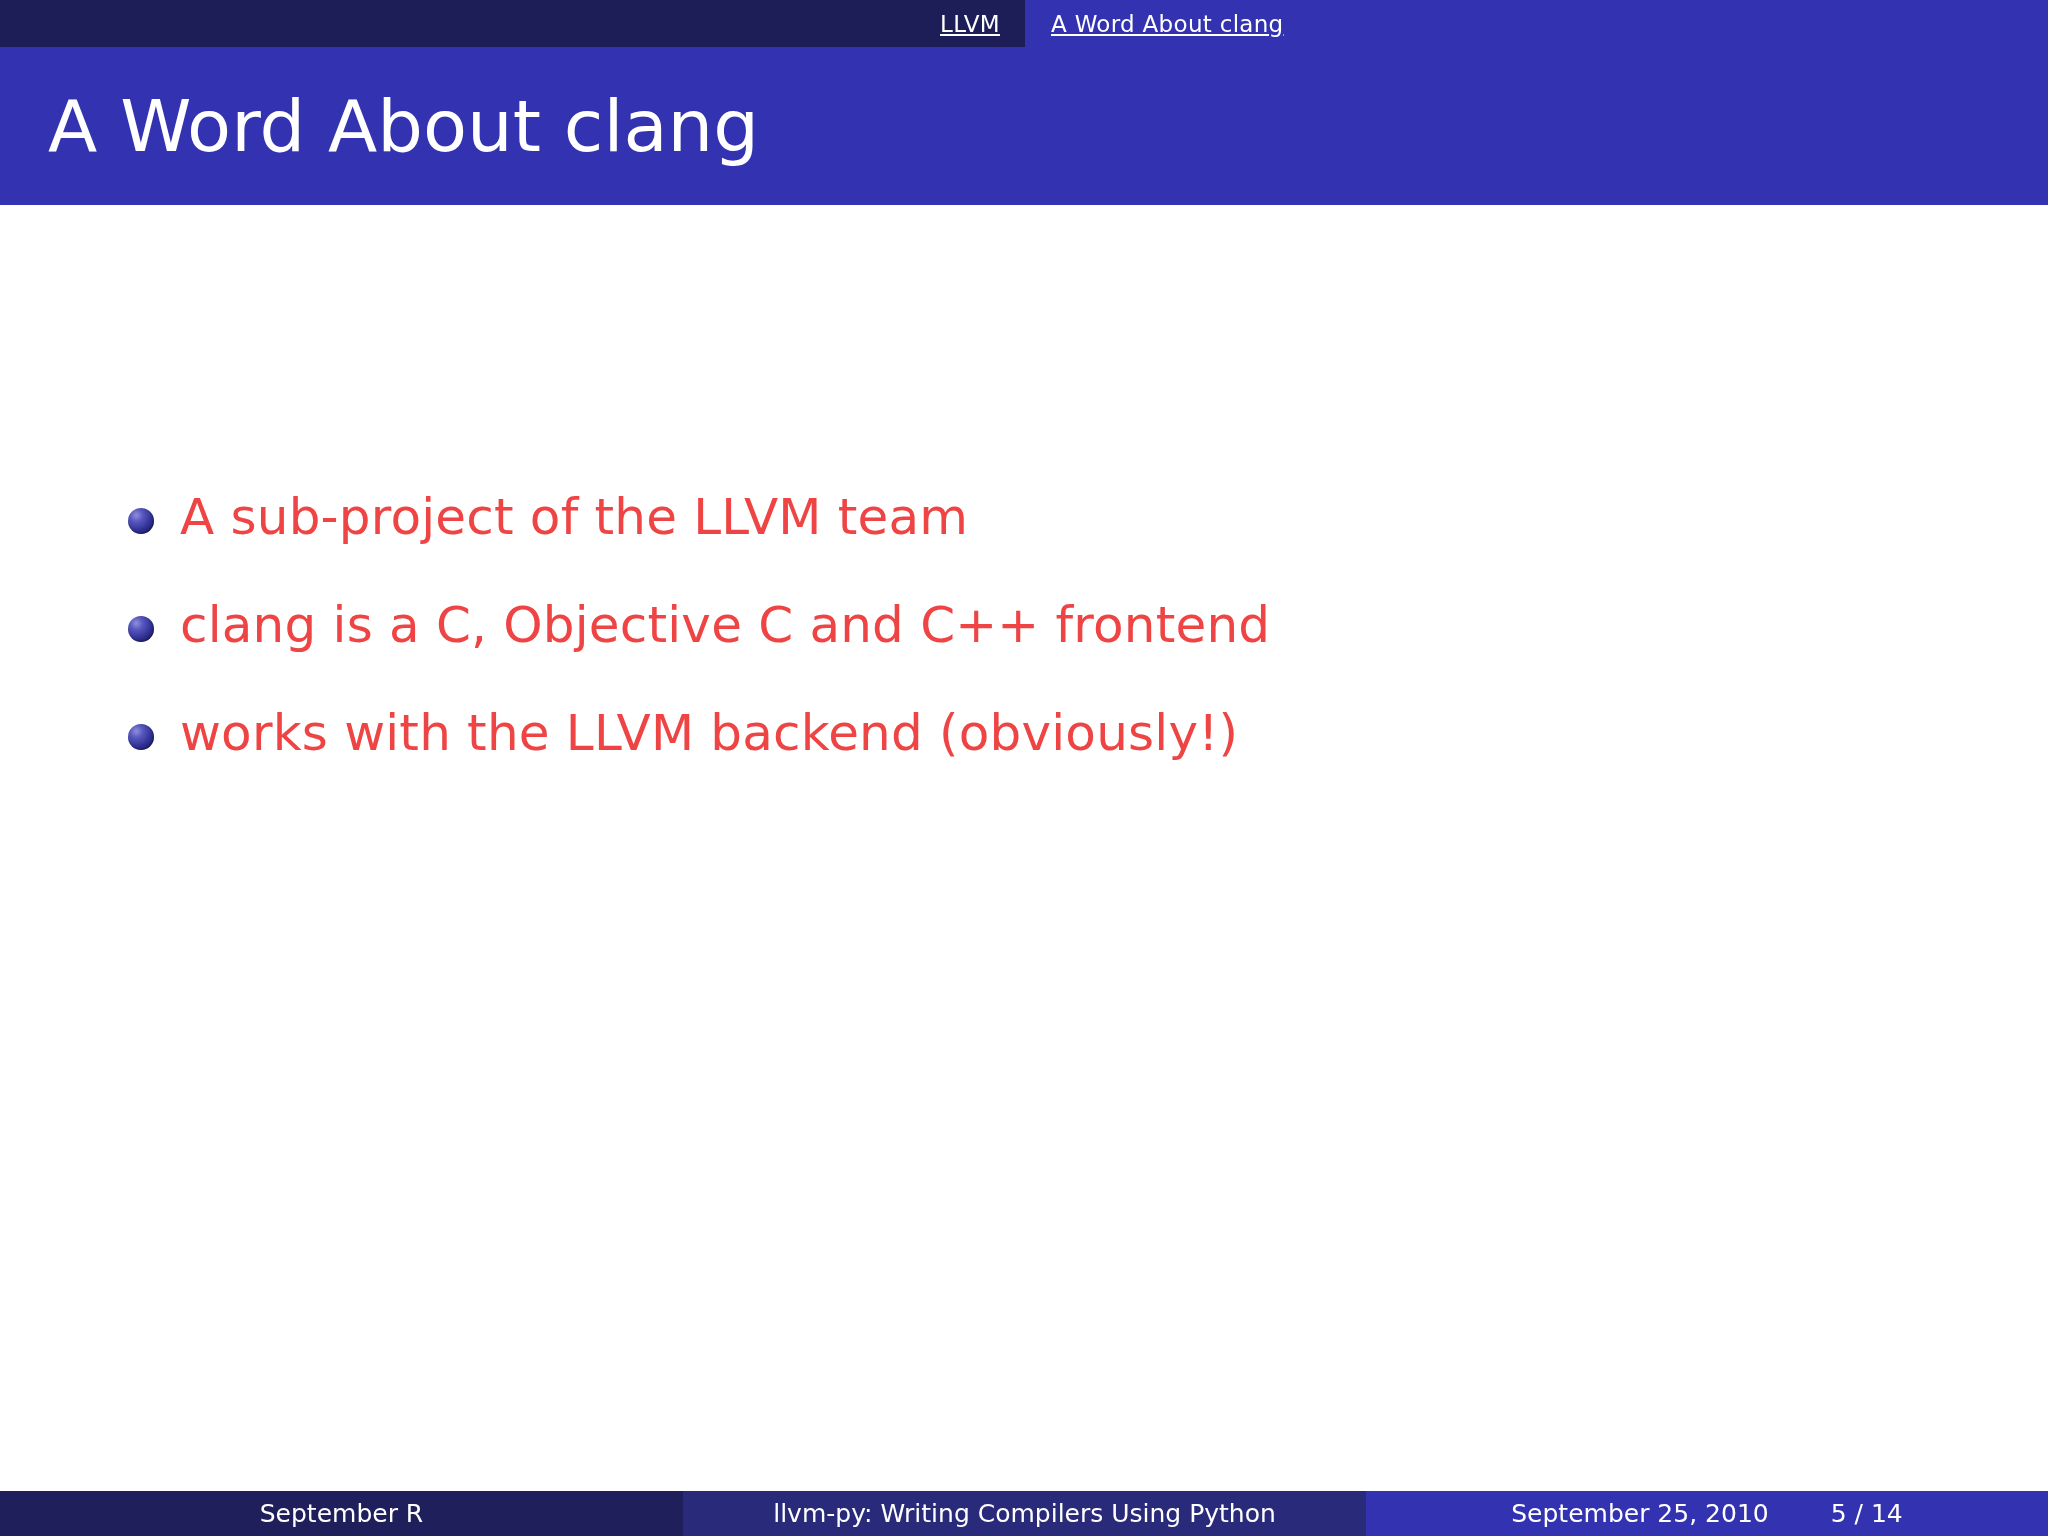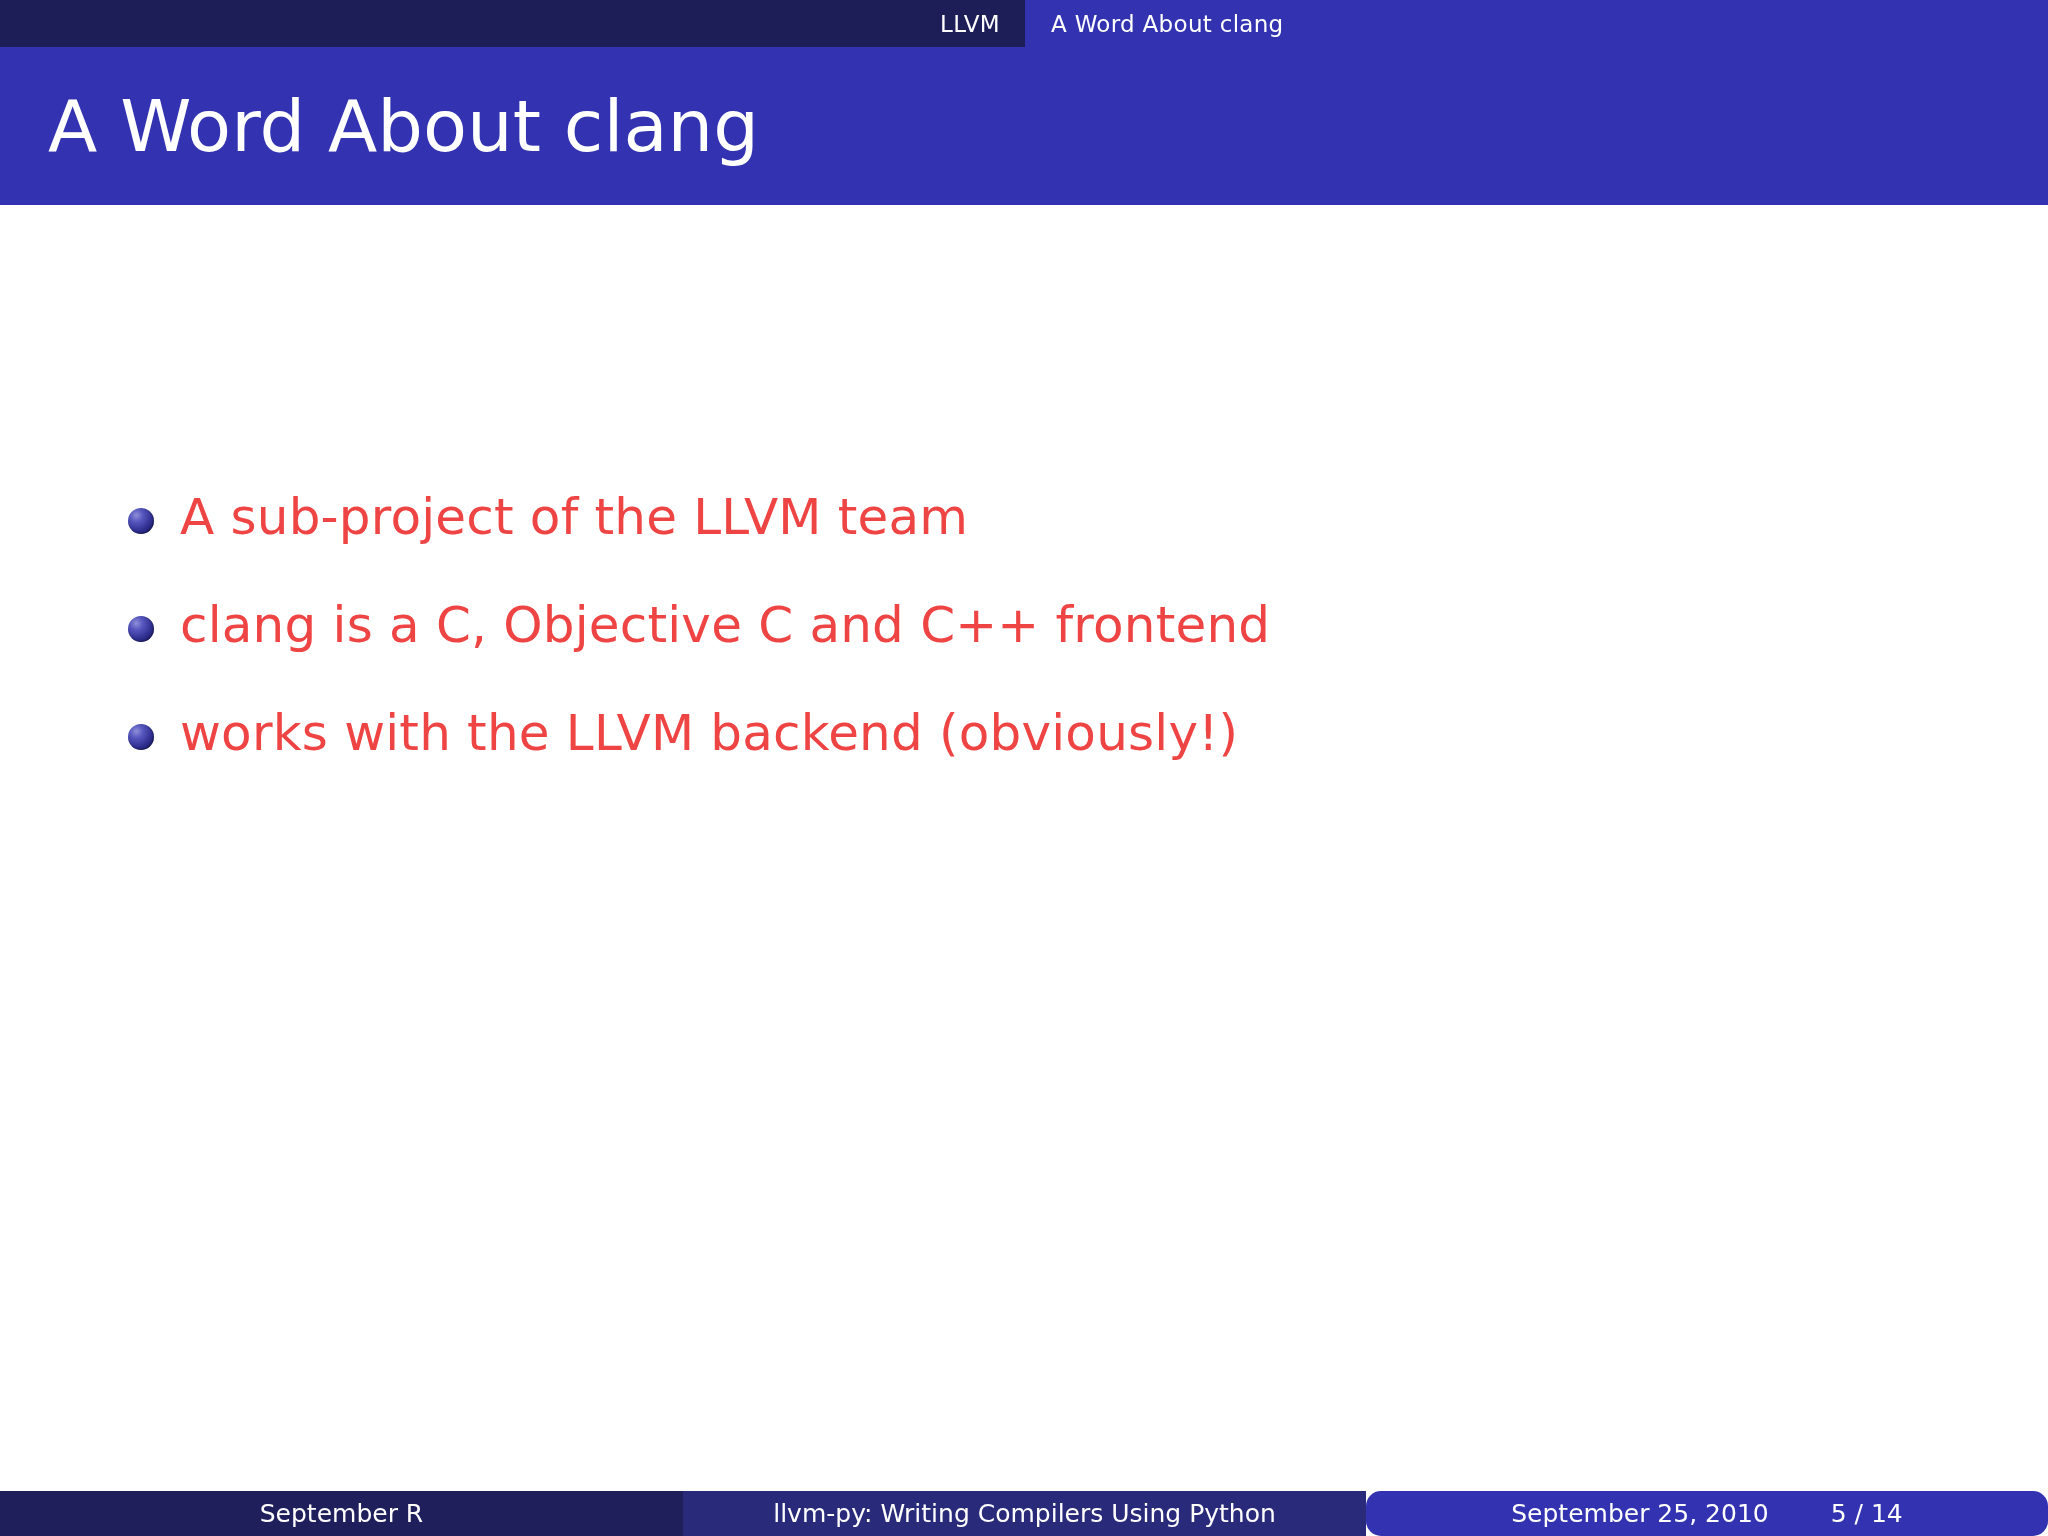--- a/index.html
+++ b/index.html
@@ -31,20 +31,21 @@
     background: #1d1d57;
   }
   .nav-seg {
     display: flex;
     align-items: center;
     justify-content: center;
     color: #ffffff;
     font-size: 23px;
     letter-spacing: .3px;
     white-space: nowrap;
+    text-decoration: underline;
   }
   .nav-seg-active {
     background: #1d1d57;
     width: 110px;
   }
   .nav-seg-current {
     background: #3333b2;
     padding: 0 26px;
   }
   .nav-fill {
@@ -141,21 +142,20 @@
     background: #1f1f5c;
   }
   .footer-seg-title {
     width: 683px;
     background: #2a2a7a;
   }
   .footer-seg-meta {
     width: 682px;
     background: #3333b2;
     gap: 62px;
-    border-radius: 15px;
   }
 </style>
 </head>
 <body>
 
 <div class="navbar">
   <div class="nav-spacer"></div>
   <div class="nav-seg nav-seg-active">
     <span>LLVM</span>
   </div>

